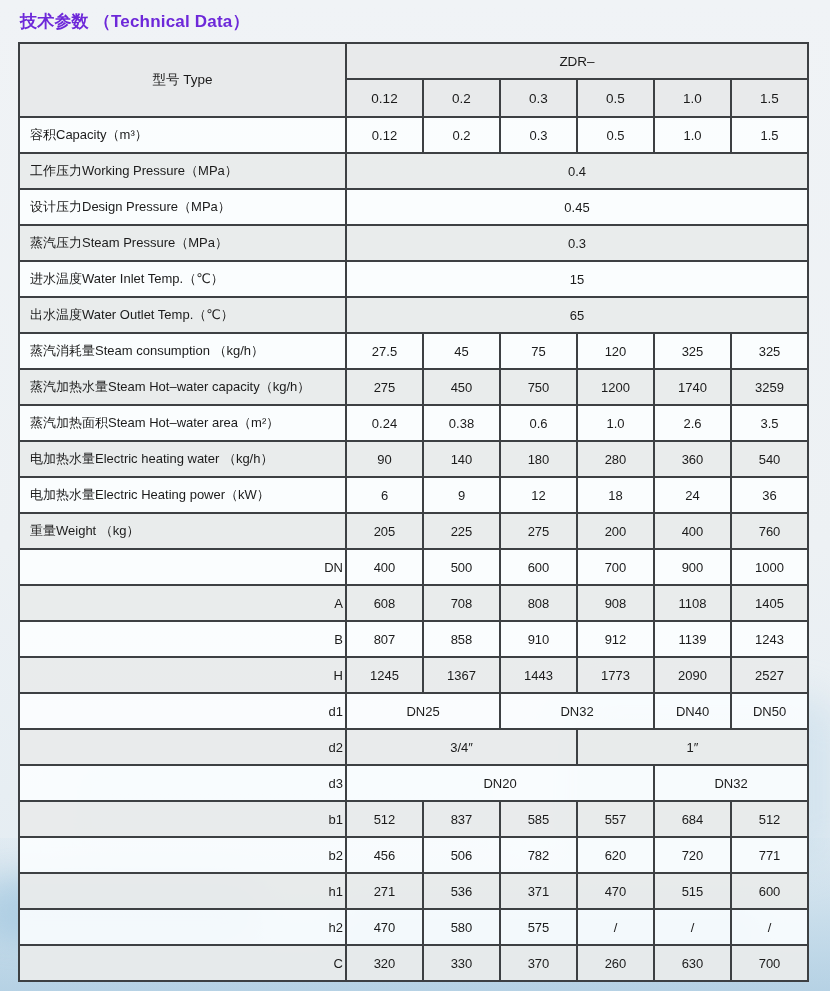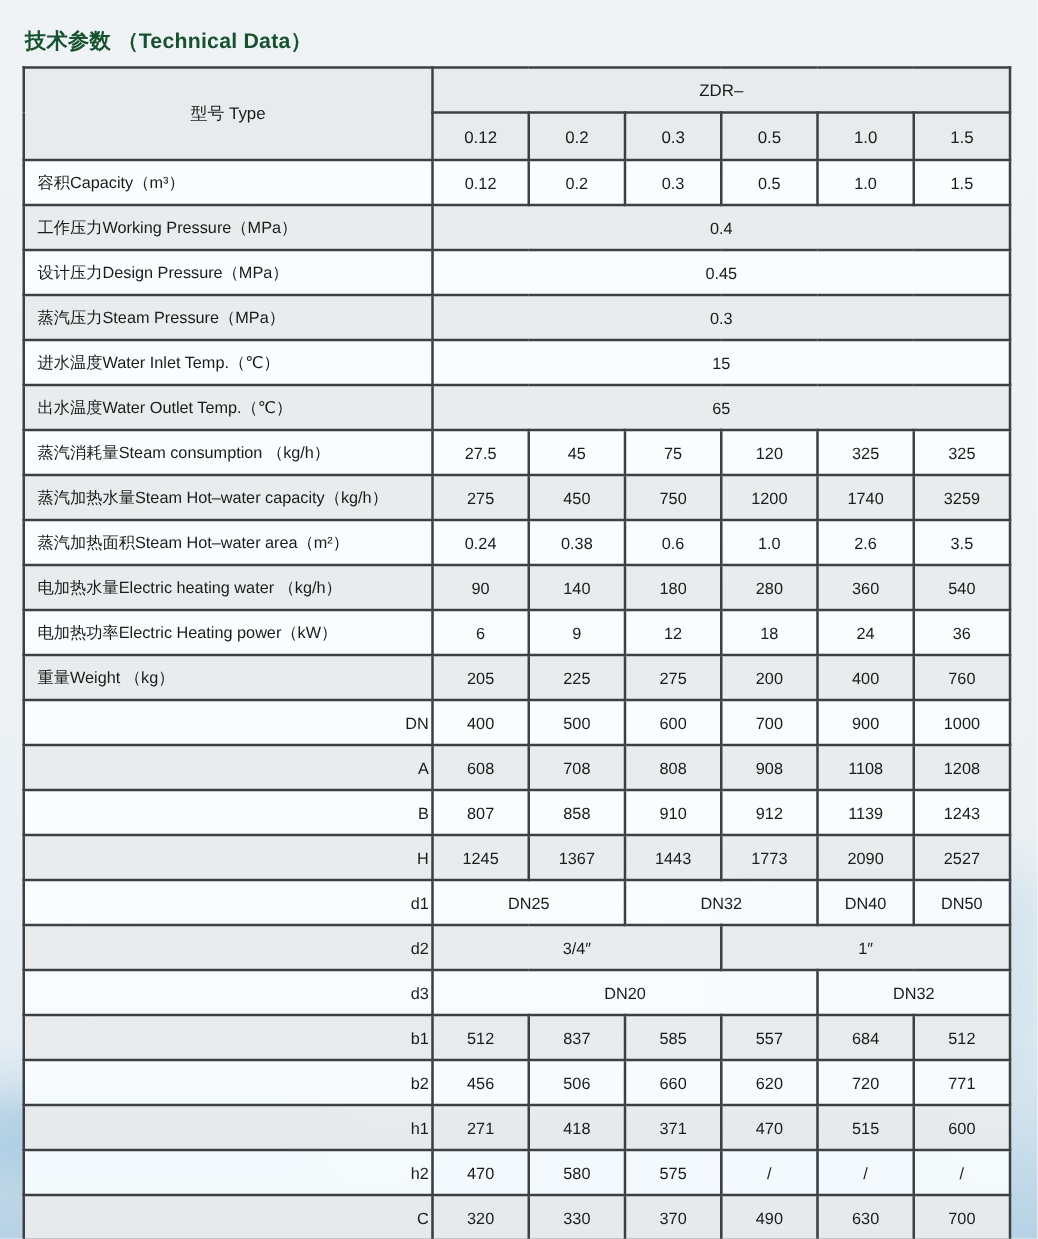--- a/index.html
+++ b/index.html
@@ -22,24 +22,24 @@
     background: linear-gradient(180deg, rgba(199,222,236,0.15) 0%, rgba(176,208,228,0.55) 55%, rgba(158,196,221,0.65) 100%);
   }
   .bg-photo .blob1 { position: absolute; left: -20px; top: 878px; width: 280px; height: 62px; background: rgba(130,180,214,0.35); filter: blur(14px); border-radius: 30px; }
   .bg-photo .blob2 { position: absolute; left: 560px; top: 696px; width: 280px; height: 170px; background: rgba(170,205,228,0.30); filter: blur(18px); border-radius: 40px; }
   .bg-photo .blob3 { position: absolute; left: 70px; top: 758px; width: 430px; height: 95px; background: rgba(190,215,232,0.26); filter: blur(16px); border-radius: 20px; }
   .bg-photo .blob4 { position: absolute; left: 340px; top: 905px; width: 420px; height: 50px; background: rgba(140,188,220,0.30); filter: blur(12px); border-radius: 20px; }
 
   .page-title {
     position: relative; z-index: 1;
     margin: 0;
-    padding: 21px 0 9px 20px;
+    padding: 10px 0 9px 20px;
     font-size: 17px;
     font-weight: bold;
-    color: #14532d;
+    color: #6d28d9;
     letter-spacing: 0.2px;
   }
 
   table.tech-table {
     position: relative; z-index: 1;
     margin-left: 18px;
     width: 789px;
     border-collapse: collapse;
     table-layout: fixed;
   }
@@ -168,21 +168,21 @@
       <tr class="row-gray">
         <td class="lbl">电加热水量Electric heating water （kg/h）</td>
         <td>90</td>
         <td>140</td>
         <td>180</td>
         <td>280</td>
         <td>360</td>
         <td>540</td>
       </tr>
       <tr class="row-white">
-        <td class="lbl">电加热功率Electric Heating power（kW）</td>
+        <td class="lbl">电加热水量Electric Heating power（kW）</td>
         <td>6</td>
         <td>9</td>
         <td>12</td>
         <td>18</td>
         <td>24</td>
         <td>36</td>
       </tr>
       <tr class="row-gray">
         <td class="lbl">重量Weight （kg）</td>
         <td>205</td>
@@ -201,21 +201,21 @@
         <td>900</td>
         <td>1000</td>
       </tr>
       <tr class="row-gray">
         <td class="lbl center">A</td>
         <td>608</td>
         <td>708</td>
         <td>808</td>
         <td>908</td>
         <td>1108</td>
-        <td>1208</td>
+        <td>1405</td>
       </tr>
       <tr class="row-white">
         <td class="lbl center">B</td>
         <td>807</td>
         <td>858</td>
         <td>910</td>
         <td>912</td>
         <td>1139</td>
         <td>1243</td>
       </tr>
@@ -251,46 +251,46 @@
         <td>837</td>
         <td>585</td>
         <td>557</td>
         <td>684</td>
         <td>512</td>
       </tr>
       <tr class="row-white">
         <td class="lbl center">b2</td>
         <td>456</td>
         <td>506</td>
-        <td>660</td>
+        <td>782</td>
         <td>620</td>
         <td>720</td>
         <td>771</td>
       </tr>
       <tr class="row-gray">
         <td class="lbl center">h1</td>
         <td>271</td>
-        <td>418</td>
+        <td>536</td>
         <td>371</td>
         <td>470</td>
         <td>515</td>
         <td>600</td>
       </tr>
       <tr class="row-white">
         <td class="lbl center">h2</td>
         <td>470</td>
         <td>580</td>
         <td>575</td>
         <td>/</td>
         <td>/</td>
         <td>/</td>
       </tr>
       <tr class="row-gray">
         <td class="lbl center">C</td>
         <td>320</td>
         <td>330</td>
         <td>370</td>
-        <td>490</td>
+        <td>260</td>
         <td>630</td>
         <td>700</td>
       </tr>
     </tbody>
 </table>
 
 </body></html>

